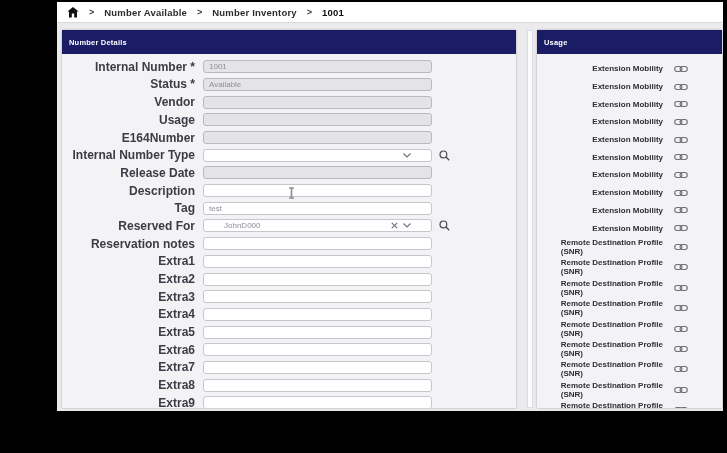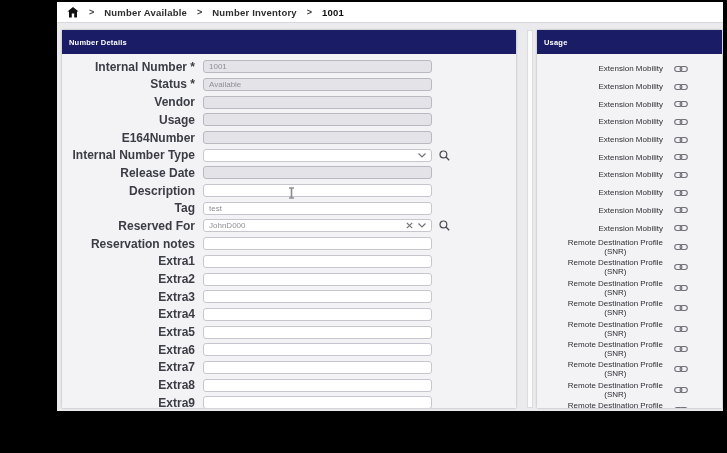--- a/index.html
+++ b/index.html
@@ -47,33 +47,33 @@
   .input-wrap{margin-left:8px;position:relative;display:flex;align-items:center;}
   input.fi{
     width:229px;height:13px;box-sizing:border-box;border:1px solid #c6c6cf;
     border-radius:3px;background:#fff;font-size:8px;color:#8f8f97;
     padding:0 5px;outline:none;font-family:inherit;
   }
   input.fi:disabled{background:#e3e3e8;border-color:#b9b9c2;color:#8f8f97;}
   .select-box{
     width:229px;height:13px;box-sizing:border-box;border:1px solid #c6c6cf;
     border-radius:3px;background:#fff;font-size:8px;color:#8f8f97;
-    padding:0 5px;display:flex;align-items:center;cursor:pointer;
+    padding:0 20px;display:flex;align-items:center;cursor:pointer;
   }
   .select-value{flex:1;overflow:hidden;white-space:nowrap;}
   .icon-btn{display:flex;align-items:center;margin-left:5px;cursor:pointer;}
   .mag{margin-left:7px;display:flex;align-items:center;cursor:pointer;}
   .cursor-ibeam{position:absolute;left:84px;top:1px;pointer-events:none;}
   
   .usage-body{padding-top:6px;}
   .usage-row{display:flex;align-items:center;justify-content:flex-end;padding-right:34px;}
   .usage-row.single{height:17.7px;}
   .usage-row.double{height:20.4px;}
   .usage-label{
-    font-size:8px;font-weight:400;color:#2e2e36;text-align:center;line-height:9px;
+    font-size:8px;font-weight:700;color:#2e2e36;text-align:left;line-height:9px;
   }
   .usage-link{margin-left:11px;width:14px;display:flex;align-items:center;cursor:pointer;}
 </style>
 </head>
 <body>
 
 <div class="app">
 
   <div class="breadcrumb">
     <span class="home">

